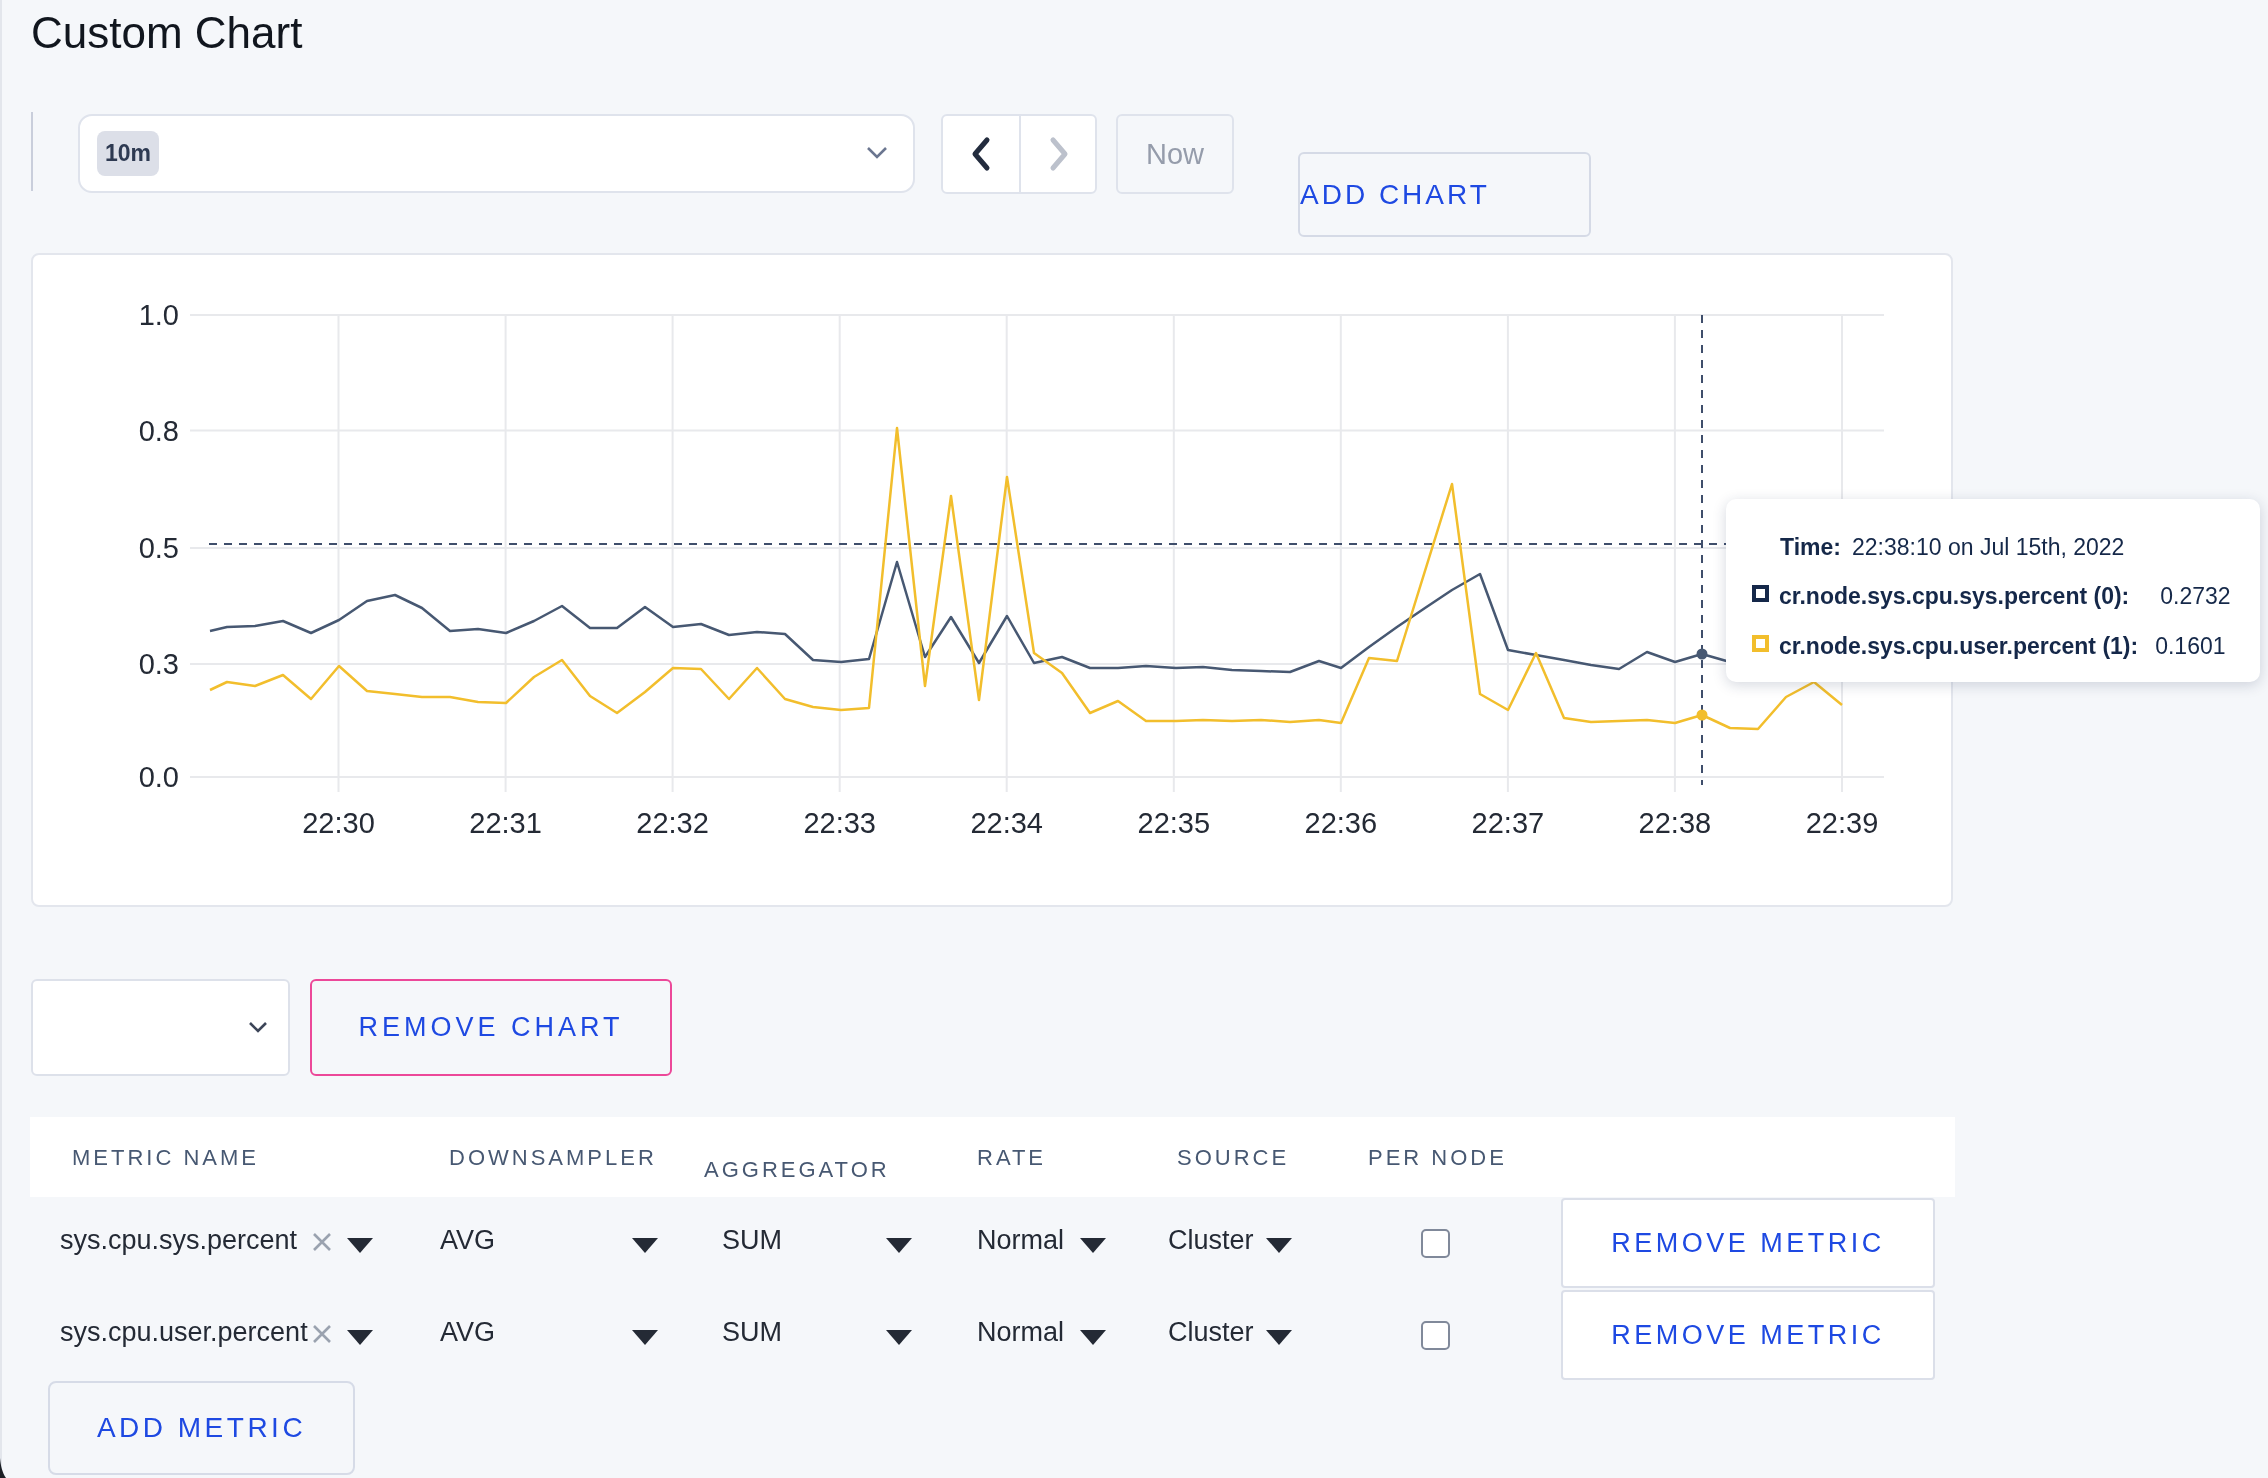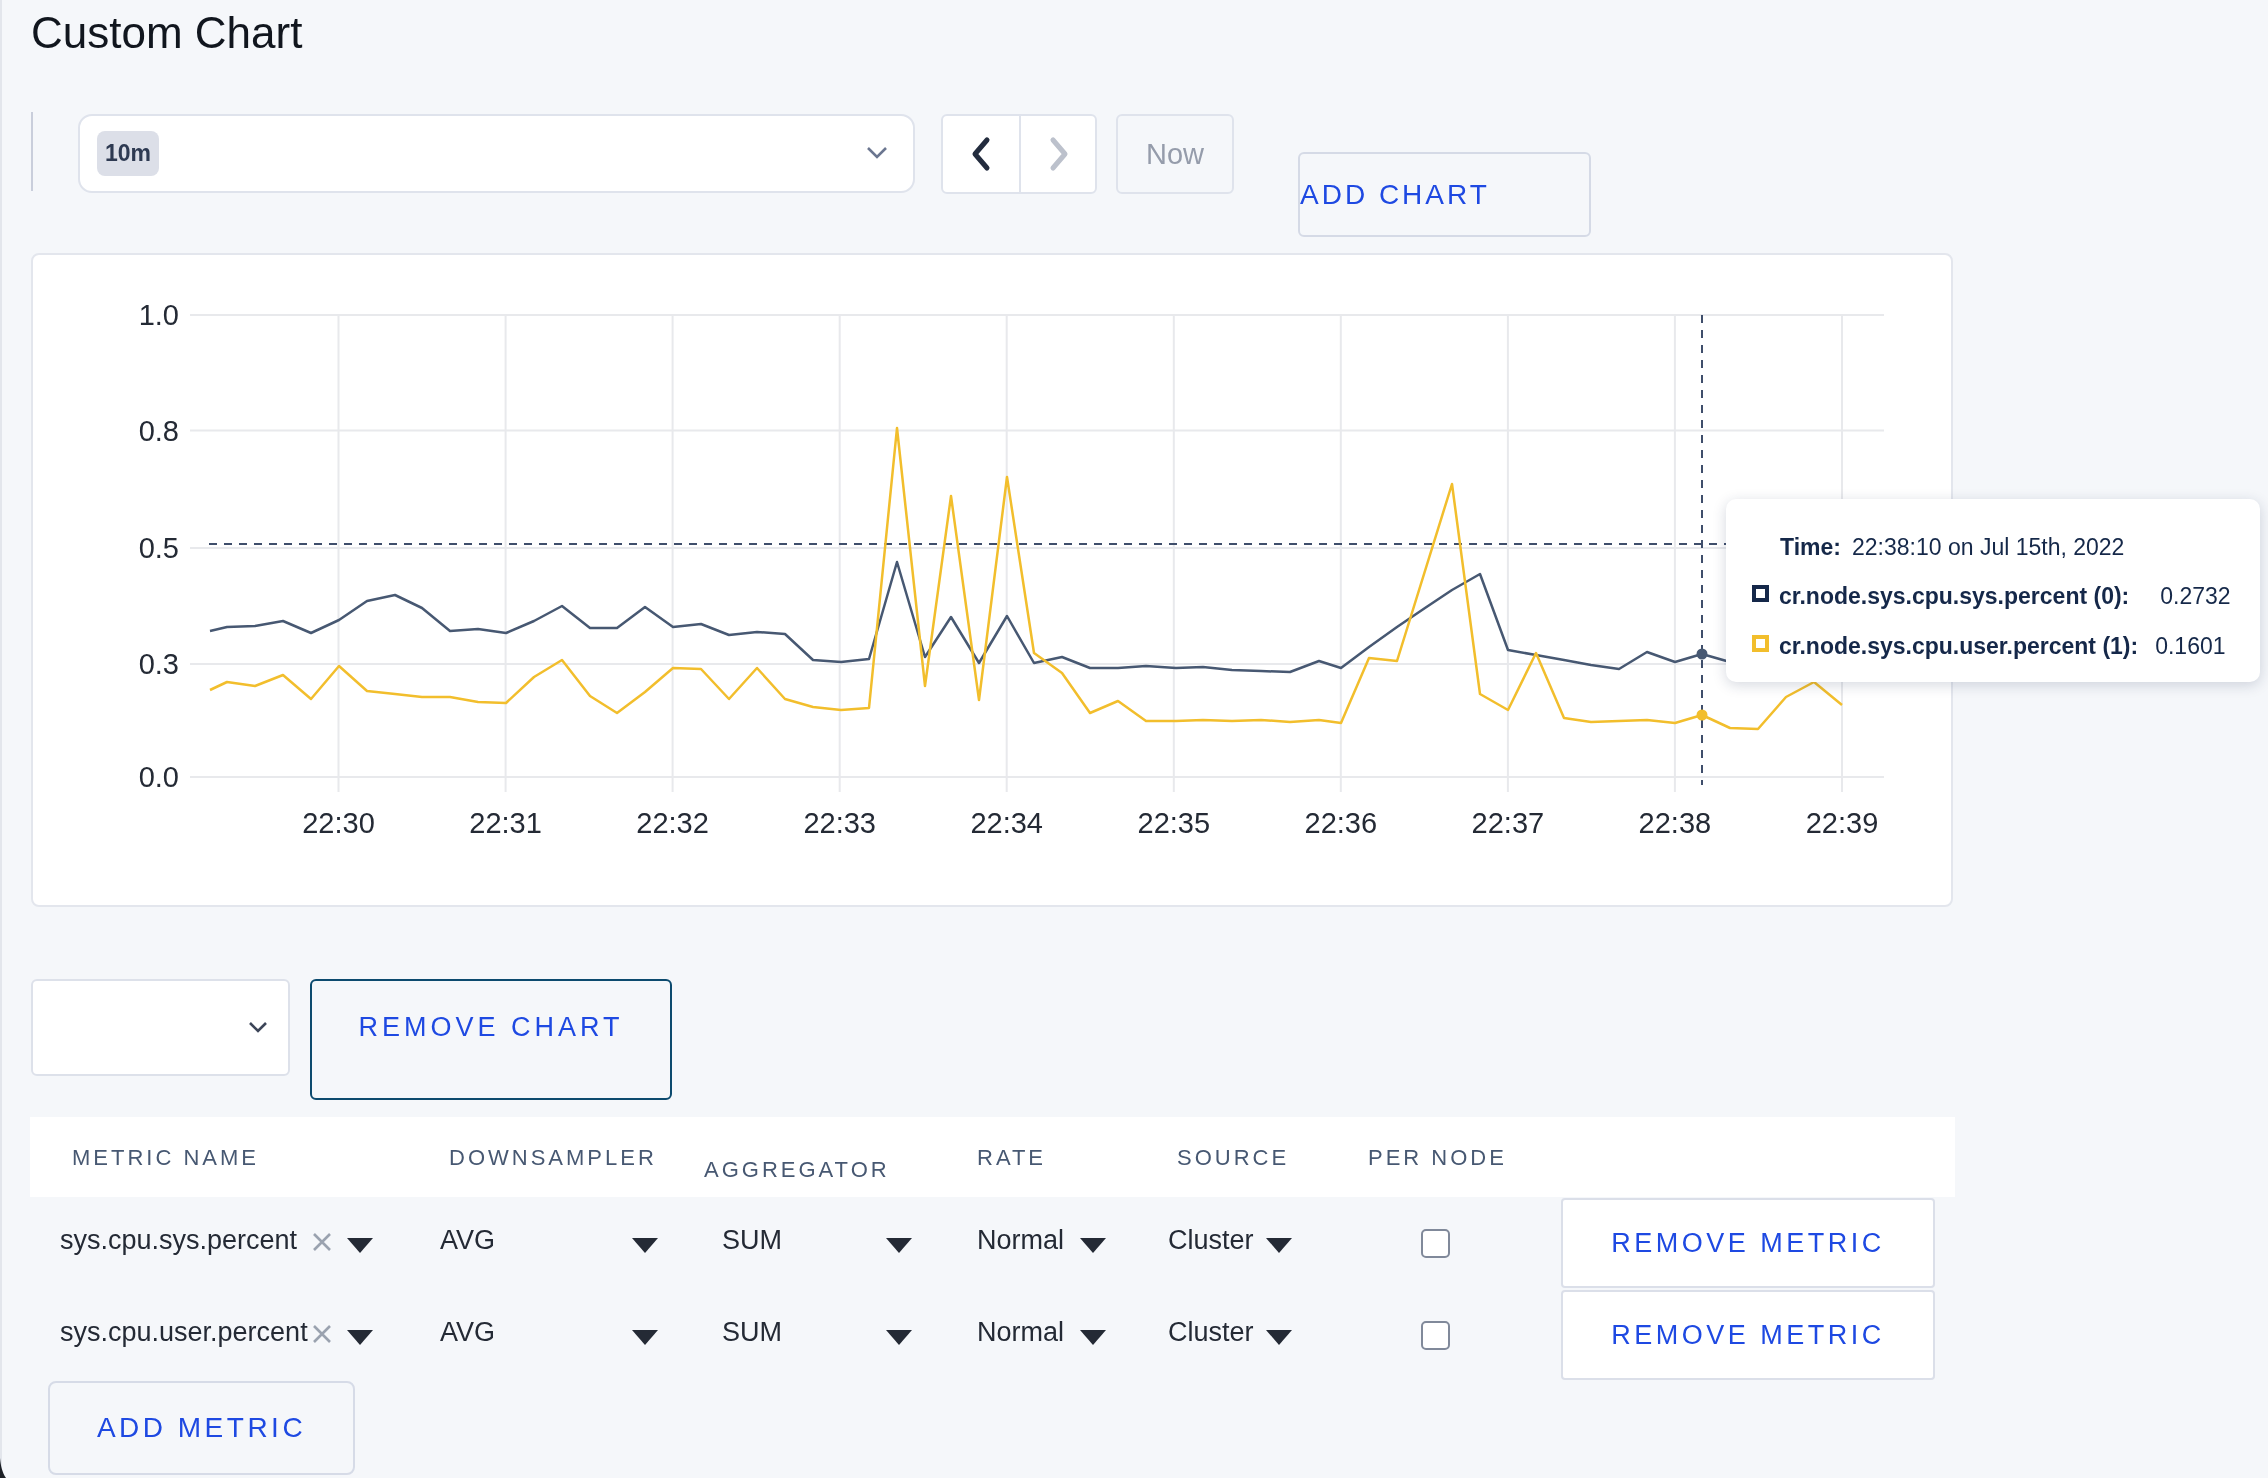--- a/index.html
+++ b/index.html
@@ -92,21 +92,21 @@
   <div class="abs" style="left:1779px;top:583px;font-size:23px;color:#152849;white-space:nowrap;"><span style="font-weight:bold;">cr.node.sys.cpu.sys.percent (0):</span><span style="margin-left:31px;text-align:center;">0.2732</span></div>
   <div class="abs" style="left:1752px;top:635px;width:17px;height:17px;border:4px solid #f2be2c;"></div>
   <div class="abs" style="left:1779px;top:633px;font-size:23px;color:#152849;white-space:nowrap;"><span style="font-weight:bold;">cr.node.sys.cpu.user.percent (1):</span><span style="margin-left:17px;">0.1601</span></div>
 
   <div class="abs" style="left:31px;top:979px;width:259px;height:97px;background:#fff;border:2px solid #dde1ea;border-radius:6px;">
     <svg class="abs" style="left:212px;top:36px;" width="26" height="21" viewBox="0 0 26 21">
       <polyline points="5,6 13,14 21,6" fill="none" stroke="#3c4558" stroke-width="2.6"></polyline>
     </svg>
   </div>
 
-  <div class="abs btn-blue" style="left:310px;top:979px;width:362px;height:121px;border:2px solid #0c4a6e;border-radius:6px;text-align:center;line-height:93px;font-size:27px;letter-spacing:4px;">REMOVE CHART</div>
+  <div class="abs btn-blue" style="left:310px;top:979px;width:362px;height:97px;border:2px solid #ec4899;border-radius:6px;text-align:center;line-height:93px;font-size:27px;letter-spacing:4px;">REMOVE CHART</div>
 
   <div class="abs" style="left:30px;top:1117px;width:1925px;height:80px;background:#fff;"></div>
   <div class="abs" style="left:0;top:1117px;width:2268px;height:80px;font-size:22px;letter-spacing:3px;color:#475872;font-weight:500;">
     <span class="abs" style="left:72px;top:28px;">METRIC NAME</span>
     <span class="abs" style="left:449px;top:28px;">DOWNSAMPLER</span>
     <span class="abs" style="left:704px;top:28px;margin-top:12px;">AGGREGATOR</span>
     <span class="abs" style="left:977px;top:28px;">RATE</span>
     <span class="abs" style="left:1177px;top:28px;">SOURCE</span>
     <span class="abs" style="left:1368px;top:28px;">PER NODE</span>
   </div>

